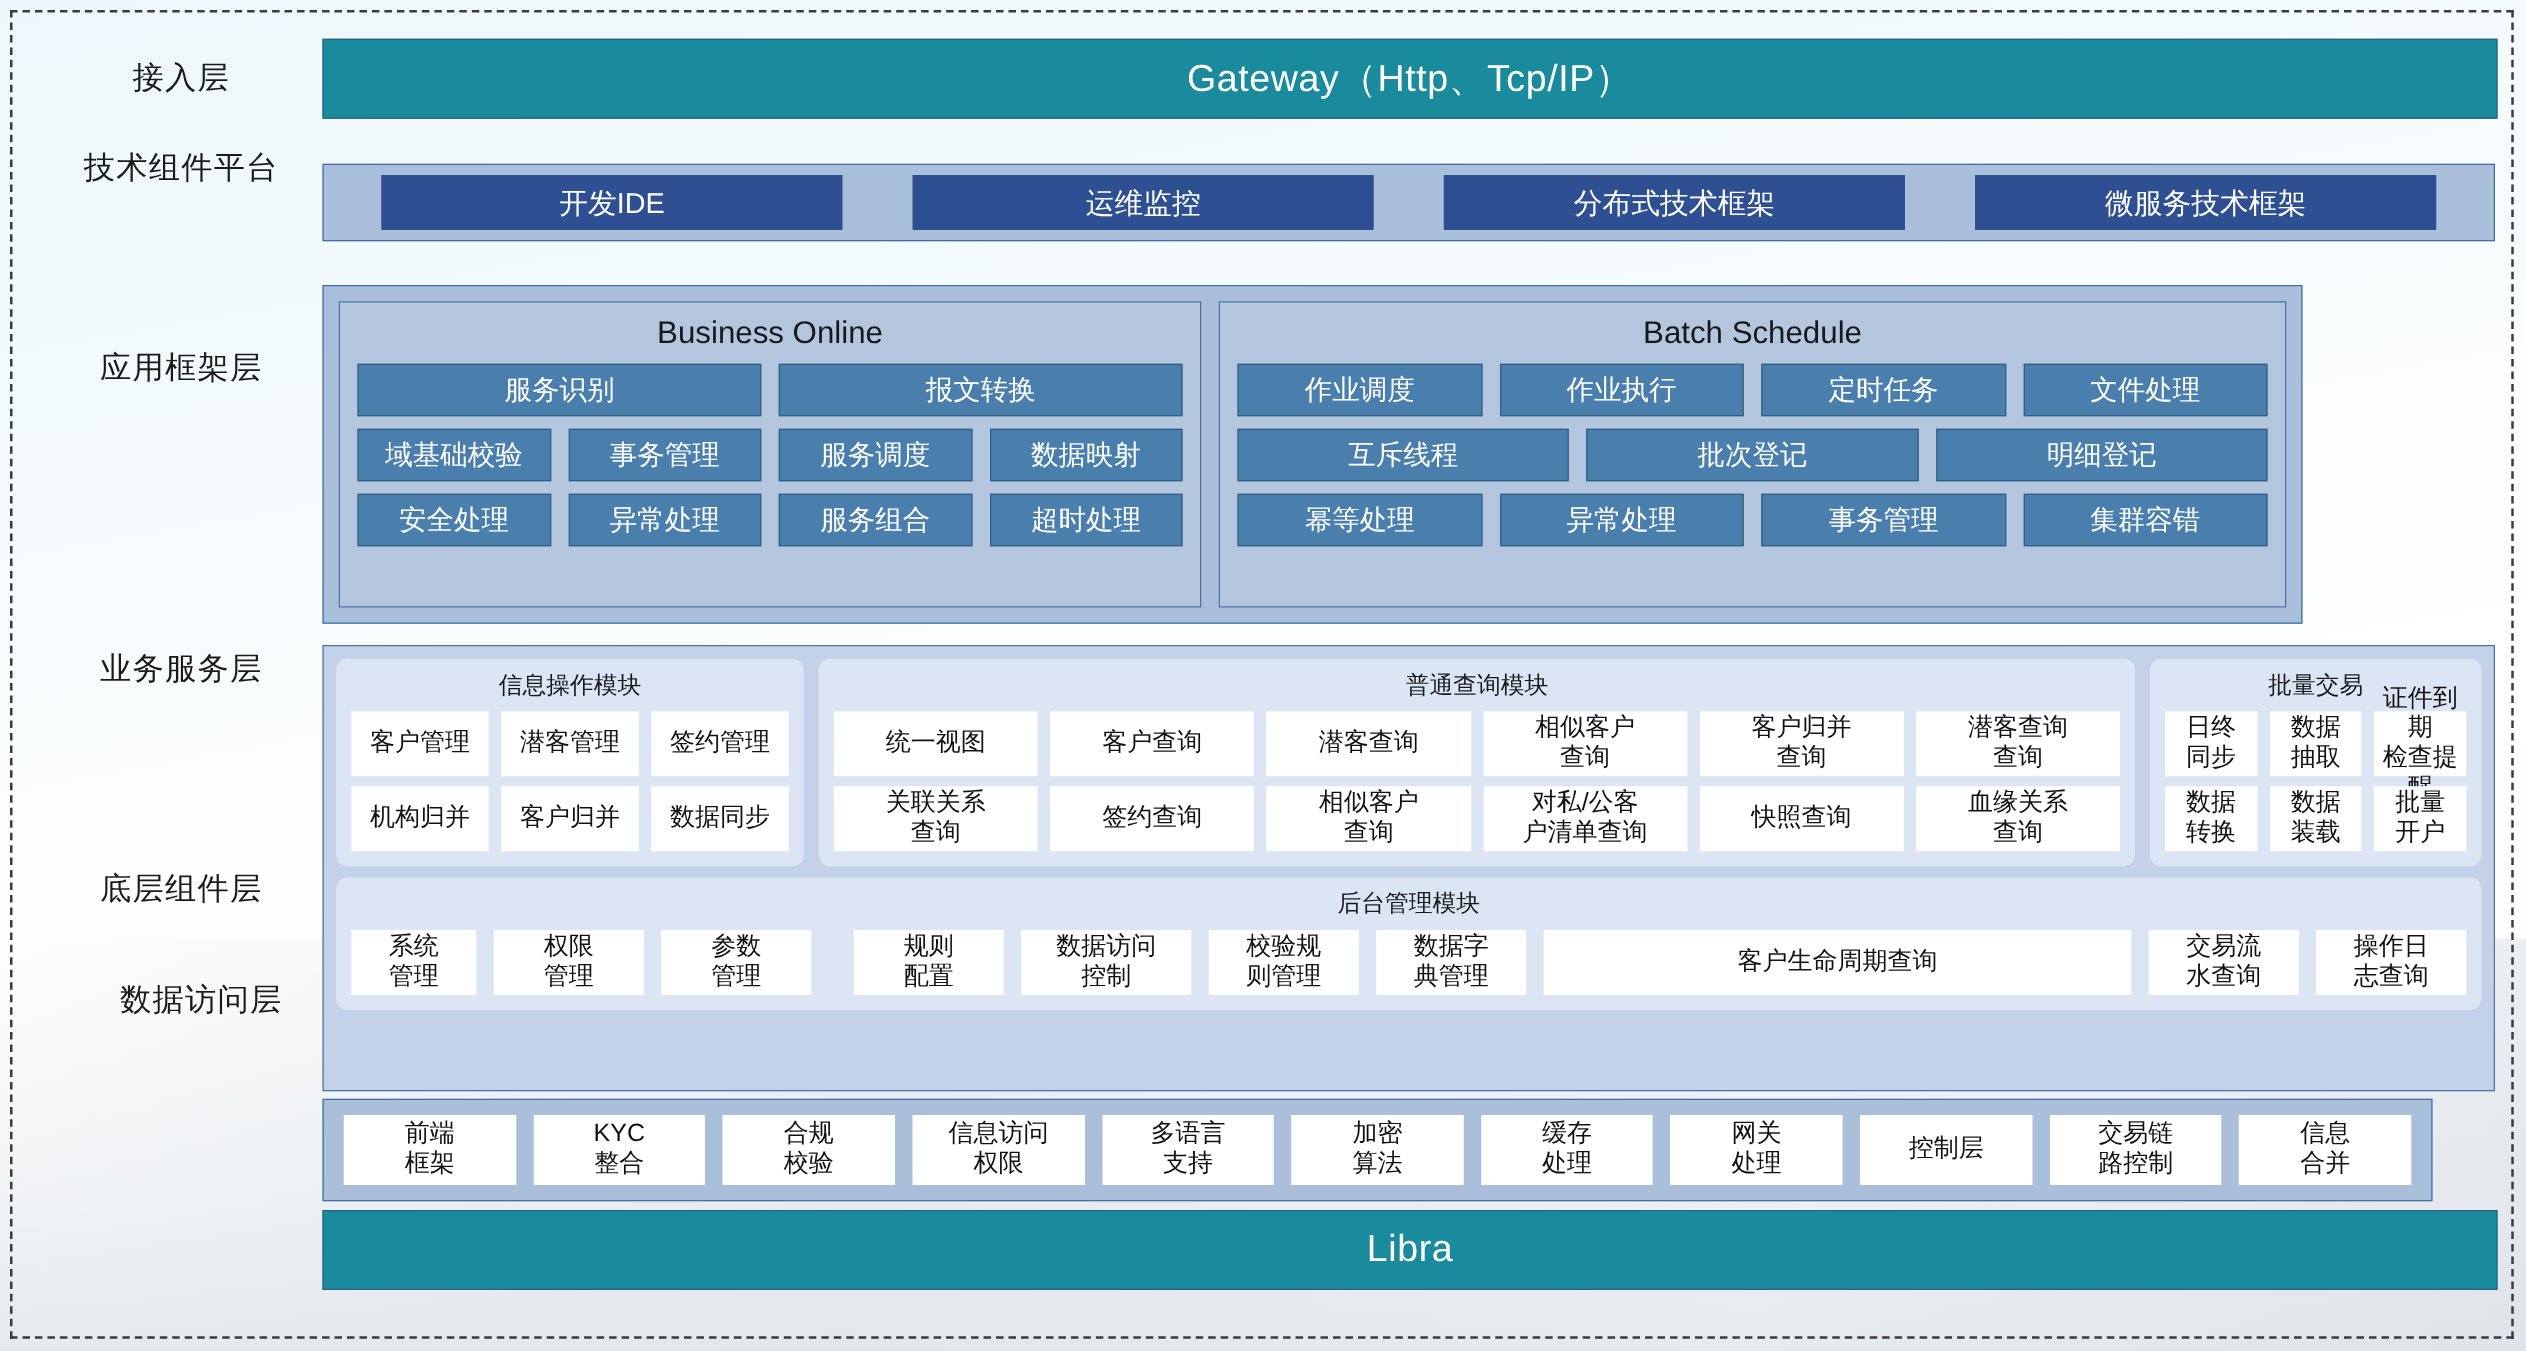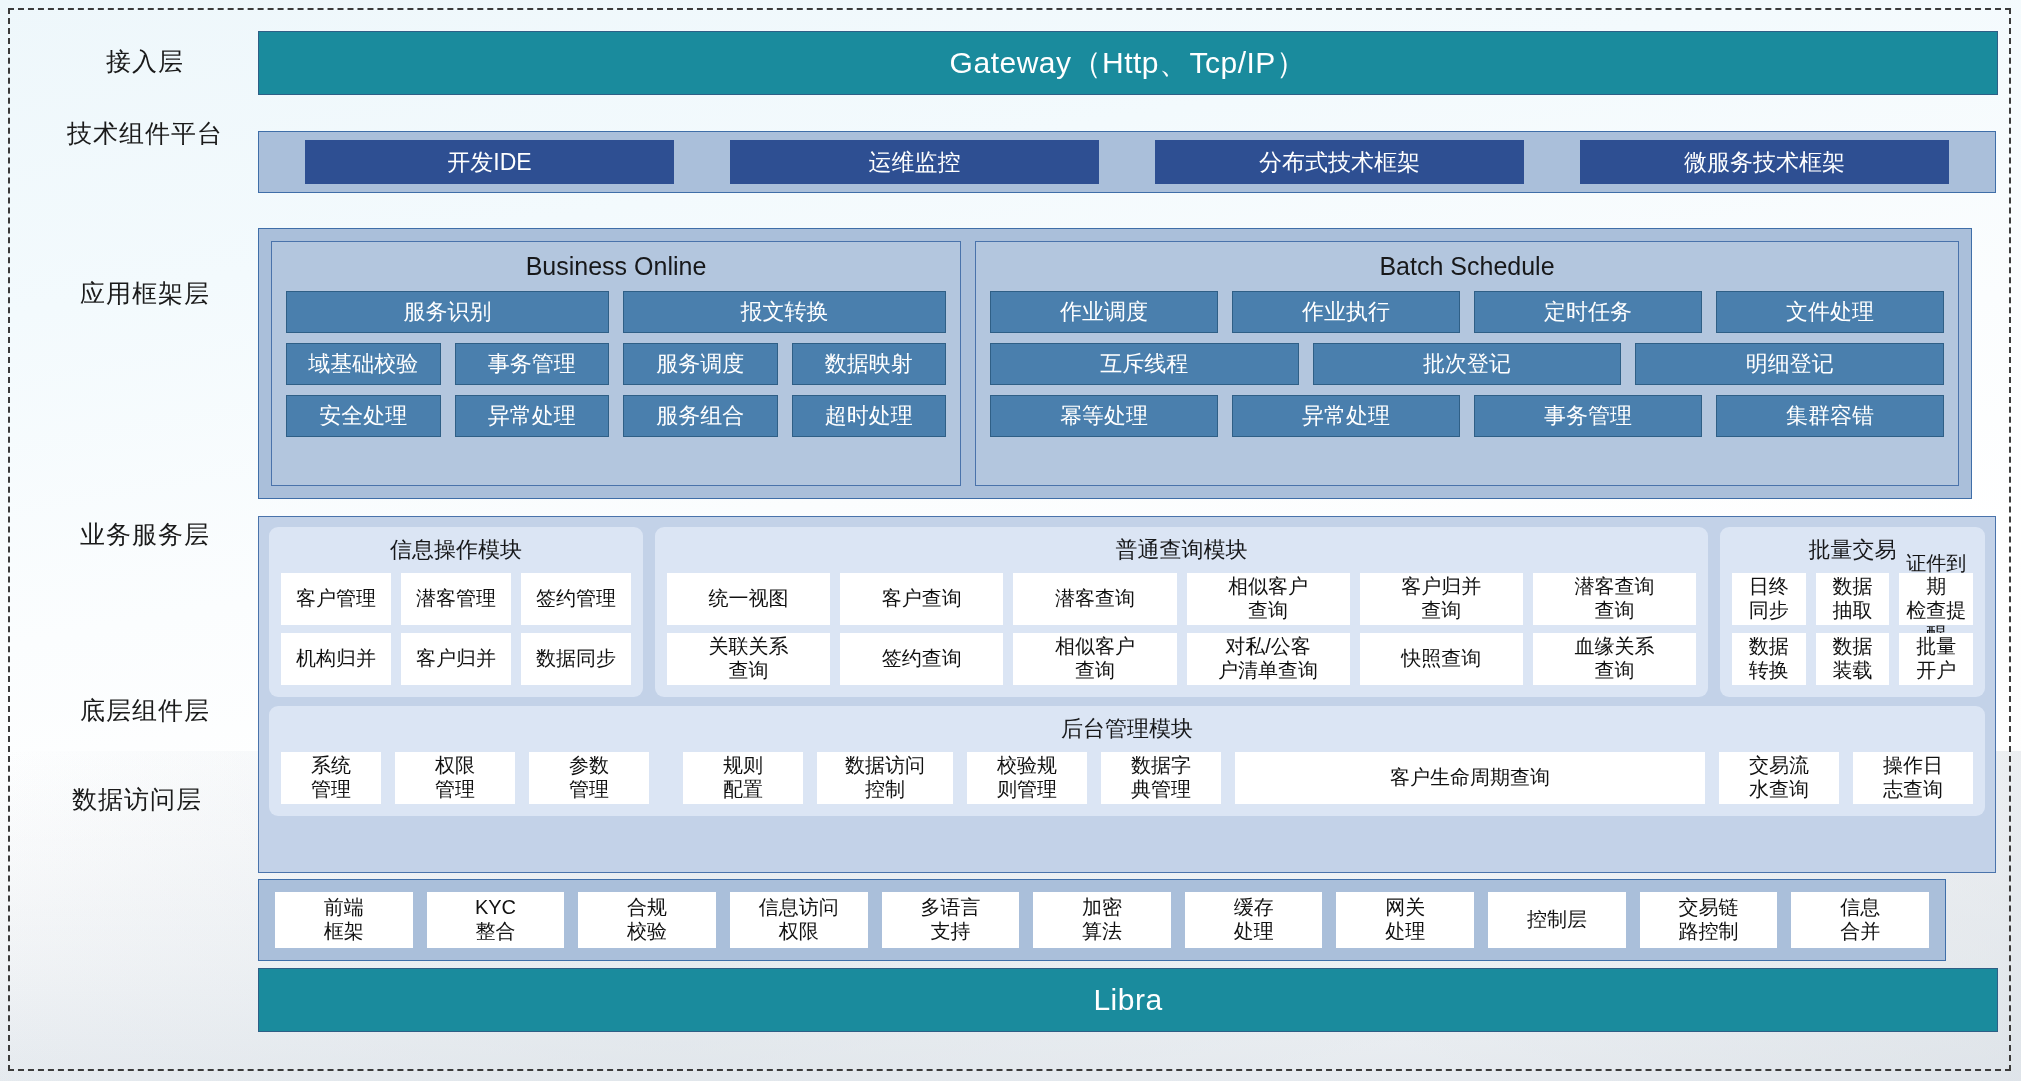--- a/index.html
+++ b/index.html
@@ -143,21 +143,21 @@
     box-sizing: border-box;
     display: flex;
     flex-direction: column;
   }
   .mod-card.info  { width: 374px; }
   .mod-card.query { flex: 1; }
   .mod-card.batch { width: 265px; }
   .mod-card.backend { width: 100%; }
   .mod-title {
     text-align: center;
-    font-size: 22px;
+    font-size: 19px;
     color: #17181a;
     margin: 2px 0 8px 0;
   }
   .mod-rows { display: flex; flex-direction: column; gap: 8px; }
   .mod-row { display: flex; gap: 10px; }
   .cell {
     background: #ffffff;
     color: #111111;
     font-size: 20px;
     line-height: 1.18;
@@ -205,34 +205,34 @@
 <div id="page">
 
   <div id="bg-wash"></div>
   <div id="dash-frame"></div>
 
   <div class="layer-label" style="left:20px; top:45px;">接入层</div>
   <div class="layer-label" style="left:20px; top:117px;">技术组件平台</div>
   <div class="layer-label" style="left:20px; top:277px;">应用框架层</div>
   <div class="layer-label" style="left:20px; top:518px;">业务服务层</div>
   <div class="layer-label" style="left:20px; top:694px;">底层组件层</div>
-  <div class="layer-label" style="left:12px; top:783px;font-family:Liberation Serif, serif;">数据访问层</div>
+  <div class="layer-label" style="left:36px; top:783px;font-family:Liberation Serif, serif;">数据访问层</div>
 
   <div class="teal-bar" style="left:258px; top:31px; width:1738px; height:62px;">
     <span>Gateway（Http、Tcp/IP）</span>
   </div>
 
   <div class="tech-band" style="left:258px; top:131px; width:1738px; height:62px;">
     <div class="tech-chip">开发IDE</div>
     <div class="tech-chip">运维监控</div>
     <div class="tech-chip">分布式技术框架</div>
     <div class="tech-chip">微服务技术框架</div>
   </div>
 
-  <div class="appfw-band" style="left:258px; top:228px; width:1714px; height:271px;">
+  <div class="appfw-band" style="left:258px; top:228px; width:1584px; height:271px;">
 
     <div class="appfw-group online">
       <div class="group-title-en">Business Online</div>
       <div class="appfw-rows">
         <div class="appfw-row">
           <div class="fw-chip w1">服务识别</div>
           <div class="fw-chip w1">报文转换</div>
         </div>
         <div class="appfw-row">
           <div class="fw-chip w1">域基础校验</div>

